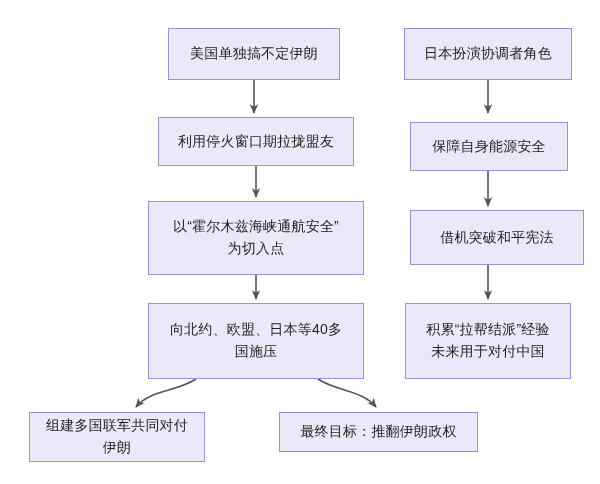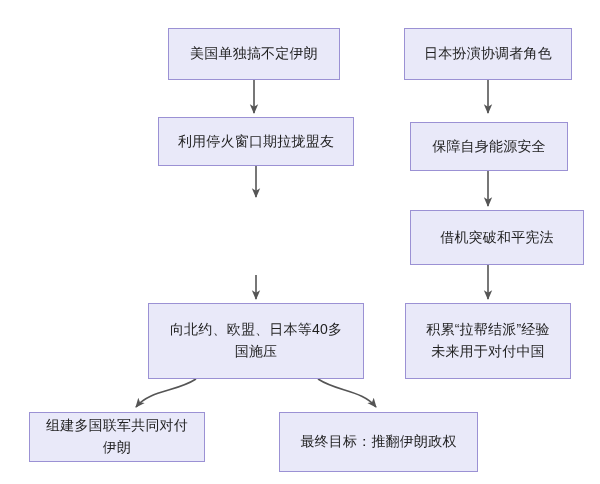--- a/index.html
+++ b/index.html
@@ -81,36 +81,40 @@
   </div>
 
   <div class="node" style="left:158px;top:117px;width:196px;height:49px;">
     <span class="node-label">利用停火窗口期拉拢盟友</span>
   </div>
 
   <div class="node" style="left:410px;top:122px;width:158px;height:49px;">
     <span class="node-label">保障自身能源安全</span>
   </div>
 
+  <div class="node" style="left:148px;top:201px;width:216px;height:74px;">
+    <span class="node-label">以“霍尔木兹海峡通航安全”
+为切入点</span>
+  </div>
 
   <div class="node" style="left:410px;top:210px;width:174px;height:55px;">
     <span class="node-label">借机突破和平宪法</span>
   </div>
 
   <div class="node" style="left:148px;top:303px;width:216px;height:76px;">
     <span class="node-label">向北约、欧盟、日本等40多
 国施压</span>
   </div>
 
   <div class="node" style="left:405px;top:303px;width:166px;height:76px;">
     <span class="node-label">积累“拉帮结派”经验
 未来用于对付中国</span>
   </div>
 
   <div class="node" style="left:29px;top:412px;width:176px;height:50px;">
     <span class="node-label">组建多国联军共同对付伊朗</span>
   </div>
 
-  <div class="node" style="left:279px;top:412px;width:199px;height:60px;">
+  <div class="node" style="left:279px;top:412px;width:199px;height:40px;">
     <span class="node-label">最终目标：推翻伊朗政权</span>
   </div>
 
 </div>
 
 </body></html>

